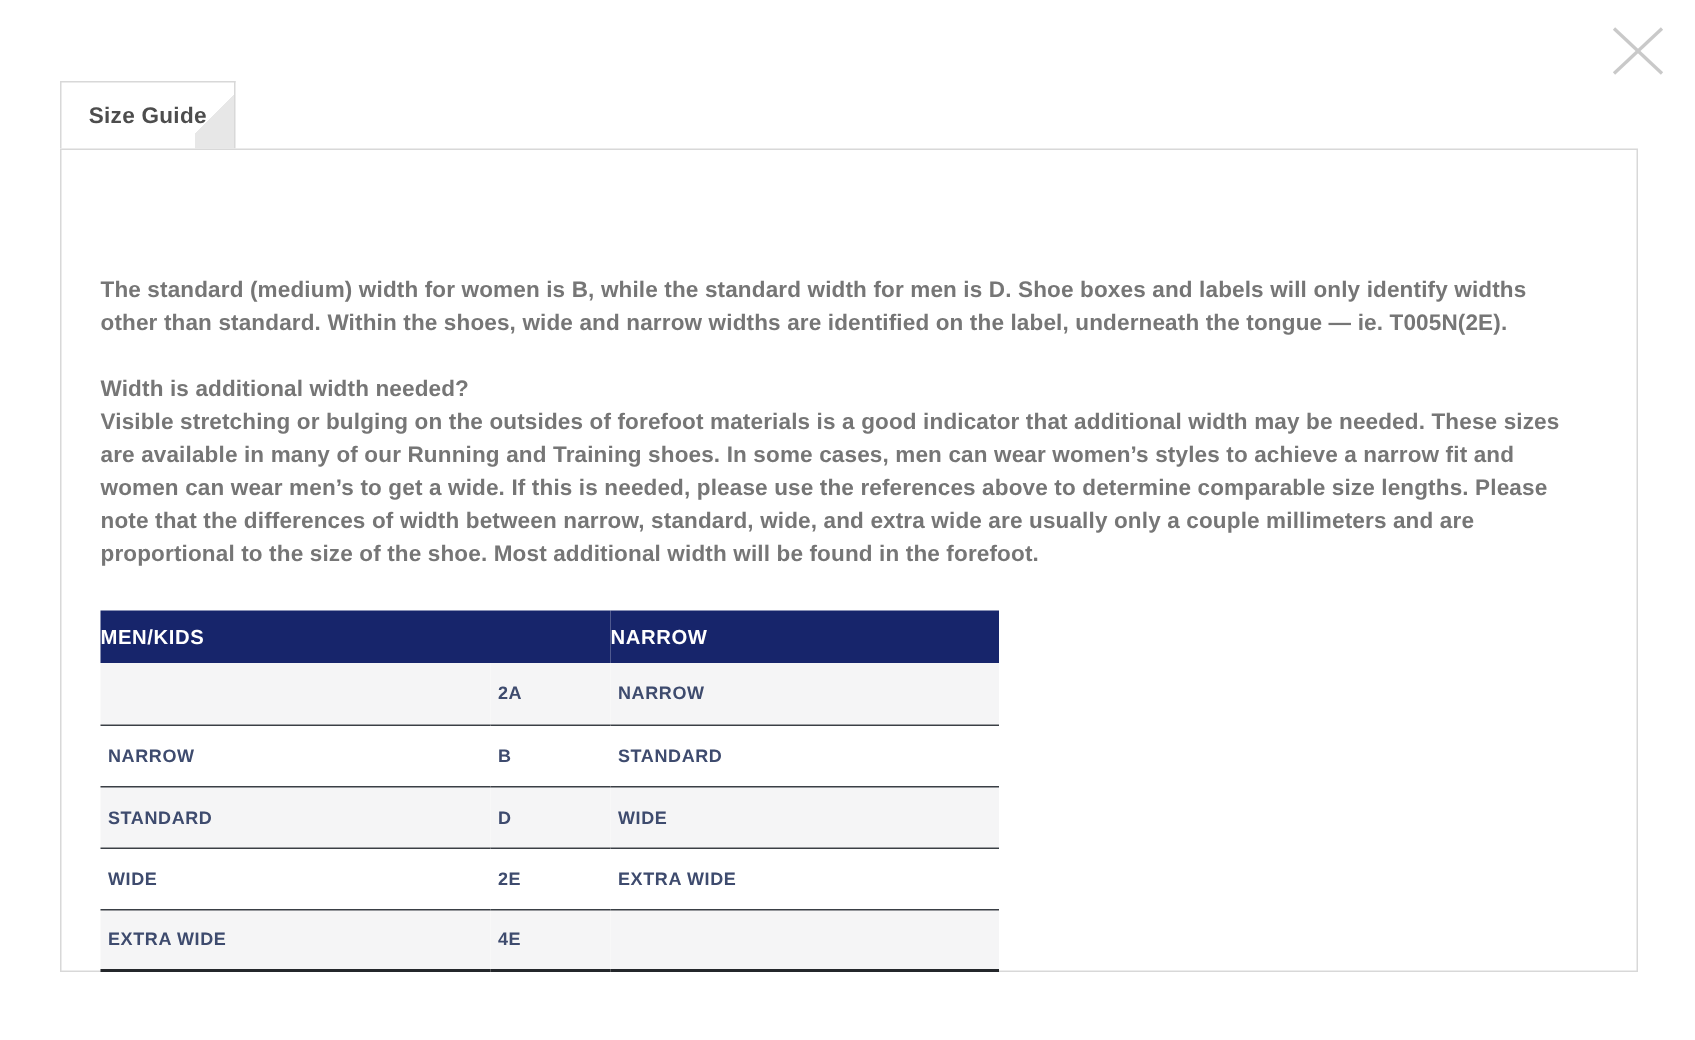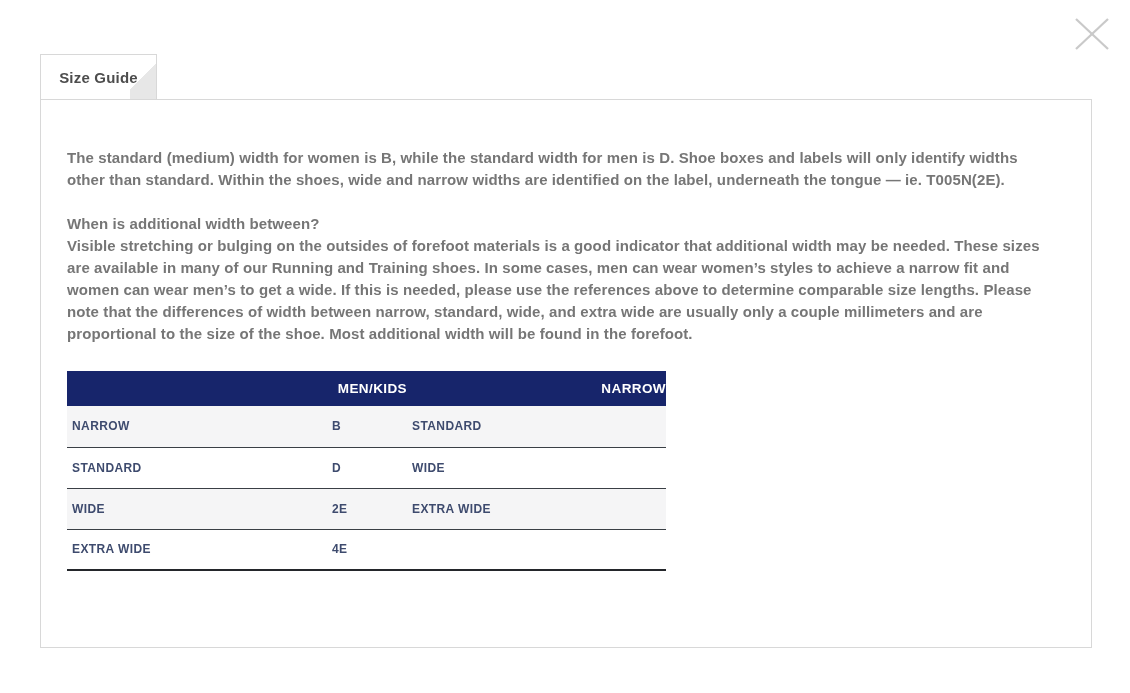--- a/index.html
+++ b/index.html
@@ -22,26 +22,26 @@
   .tab-width { left:153px; top:44px; width:129px; height:57px; z-index:3; align-items:center;
     padding-top:9px; background:#ffffff; }
   .tab-width .tab-label { color:#3b3b3b; }
 
   
   .panel { position:absolute; left:40px; top:99px; width:1052px; height:549px;
     border:1px solid #d8d8d8; background:#ffffff; z-index:2; }
   .content { padding:47px 26px 0 26px; }
   .para, .question { font-size:15px; line-height:22px; font-weight:600; color:#767676;
     max-width:985px; letter-spacing:0.1px; }
-  .para1 { margin-bottom:22px; }
+  .para1 { margin-bottom:22px;margin-top:36px; }
 
   
   table.width-table { border-collapse:collapse; margin-top:26px; width:599px; table-layout:fixed; }
   .width-table th { height:35px; background:#17256b; color:#ffffff; font-size:13.5px;
-    font-weight:700; letter-spacing:0.4px; text-align:right; }
+    font-weight:700; letter-spacing:0.4px; text-align:left; }
   .width-table td { height:41px; font-size:12px; font-weight:600; letter-spacing:0.4px;
     color:#3e4b6e; text-align:left; padding-left:5px; vertical-align:middle; }
   .width-table tbody tr { border-bottom:1px solid #3a3f45; }
   .width-table tbody tr:last-child { border-bottom:2px solid #24272b; }
   .width-table tbody tr:nth-child(odd) { background:#f5f5f6; }
   .width-table tbody tr:nth-child(even) { background:#ffffff; }
   .col-a { width:260px; } .col-b { width:80px; } .col-c { width:259px; }
 </style>
 </head>
 <body>
@@ -58,37 +58,42 @@
   <div class="tab tab-size">
     <span class="tab-label">Size Guide</span>
   </div>
 
 
   <div class="panel">
     <div class="content">
 
       <p class="para para1">The standard (medium) width for women is B, while the standard width for men is D. Shoe boxes and labels will only identify widths other than standard. Within the shoes, wide and narrow widths are identified on the label, underneath the tongue — ie. T005N(2E).</p>
 
-      <div class="question">When is additional width between?</div>
+      <div class="question">Width is additional width needed?</div>
 
       <p class="para">Visible stretching or bulging on the outsides of forefoot materials is a good indicator that additional width may be needed. These sizes are available in many of our Running and Training shoes. In some cases, men can wear women’s styles to achieve a narrow fit and women can wear men’s to get a wide. If this is needed, please use the references above to determine comparable size lengths. Please note that the differences of width between narrow, standard, wide, and extra wide are usually only a couple millimeters and are proportional to the size of the shoe. Most additional width will be found in the forefoot.</p>
 
       <table class="width-table">
         <colgroup>
             <col class="col-a">
             <col class="col-b">
             <col class="col-c">
           </colgroup>
         <thead>
           <tr>
             <th colspan="2">MEN/KIDS</th>
             <th>NARROW</th>
           </tr>
         </thead>
         <tbody>
+          <tr>
+            <td></td>
+            <td>2A</td>
+            <td>NARROW</td>
+          </tr>
           <tr>
             <td>NARROW</td>
             <td>B</td>
             <td>STANDARD</td>
           </tr>
           <tr>
             <td>STANDARD</td>
             <td>D</td>
             <td>WIDE</td>
           </tr>

